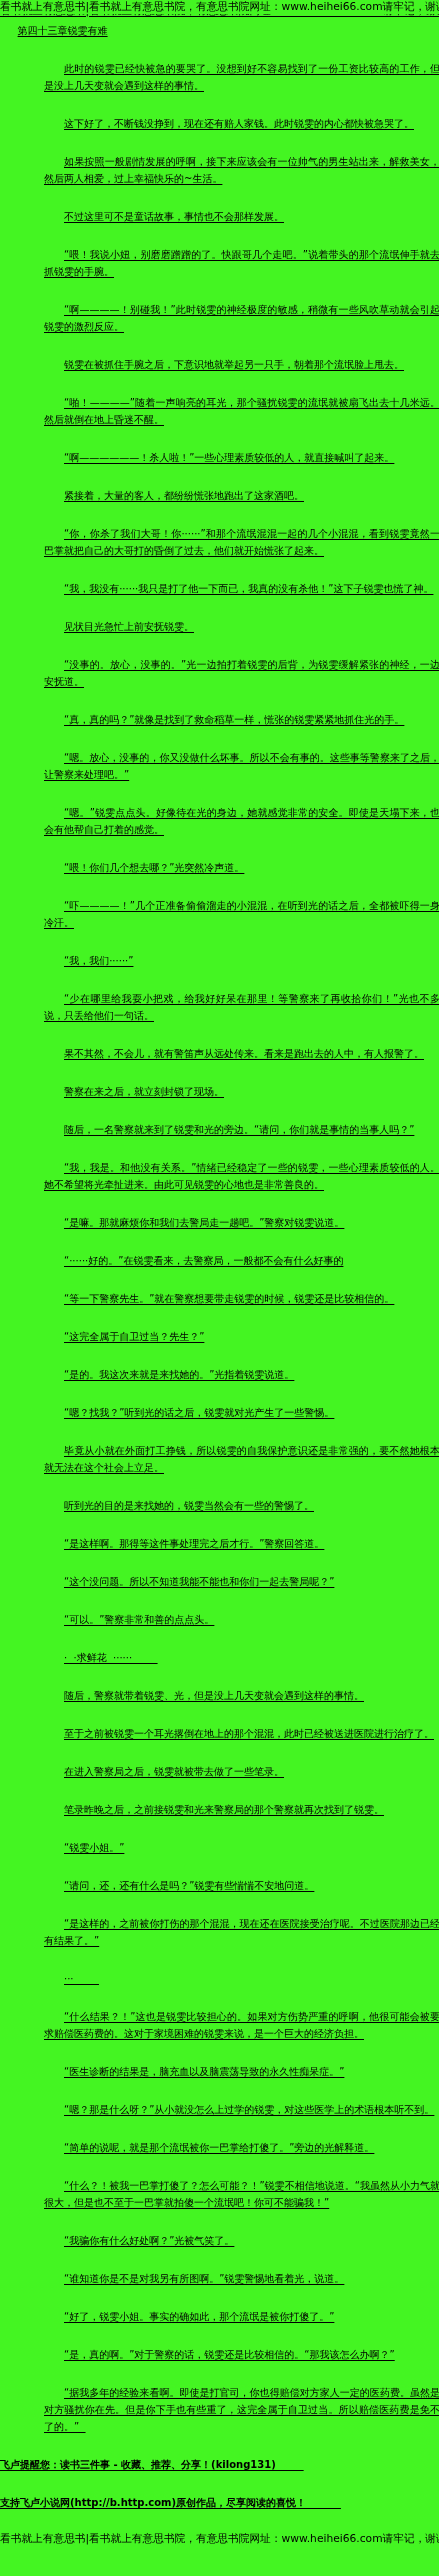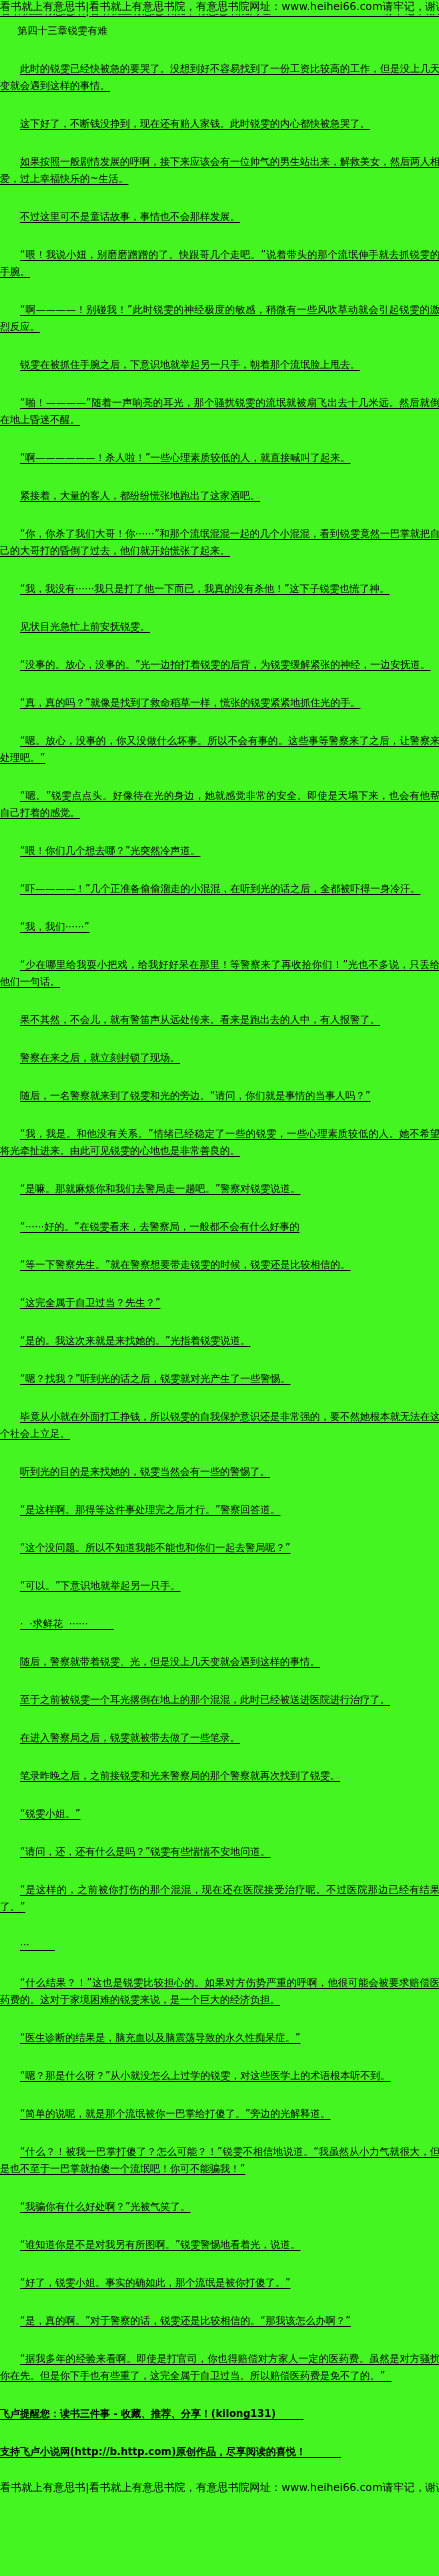--- a/index.html
+++ b/index.html
@@ -26,32 +26,34 @@
     line-height:14px;
     margin-top:-10px;
     white-space:nowrap;
     text-decoration:underline;
     text-underline-offset:1.9px;
   }
   .chapter-title{
     font-size:10px;
     line-height:17px;
     margin:1.3px 0 21.4px 17.6px;
+    text-decoration:underline;
     text-underline-offset:1.9px;
   }
   .para{
     font-size:10px;
     line-height:17px;
     margin:0 0 21px 0;
     text-indent:2em;
     text-decoration:underline;
     text-underline-offset:1.9px;
     white-space:pre-wrap;
     word-break:break-all;
     text-align:justify;
+    padding-left:44px;
   }
   .footer-line{
     font-size:10px;
     line-height:17px;
     margin:0 0 21px 0;
     text-decoration:underline;
     text-underline-offset:1.9px;
     white-space:pre-wrap;
     word-break:break-all;
     font-weight:bold;
@@ -103,21 +105,21 @@
 <div class="para">“是嘛。那就麻烦你和我们去警局走一趟吧。”警察对锐雯说道。</div>
 <div class="para">“······好的。”在锐雯看来，去警察局，一般都不会有什么好事的</div>
 <div class="para">“等一下警察先生。”就在警察想要带走锐雯的时候，锐雯还是比较相信的。</div>
 <div class="para">“这完全属于自卫过当？先生？”</div>
 <div class="para">“是的。我这次来就是来找她的。”光指着锐雯说道。</div>
 <div class="para">“嗯？找我？”听到光的话之后，锐雯就对光产生了一些警惕。</div>
 <div class="para">毕竟从小就在外面打工挣钱，所以锐雯的自我保护意识还是非常强的，要不然她根本就无法在这个社会上立足。</div>
 <div class="para">听到光的目的是来找她的，锐雯当然会有一些的警惕了。</div>
 <div class="para">“是这样啊。那得等这件事处理完之后才行。”警察回答道。</div>
 <div class="para">“这个没问题。所以不知道我能不能也和你们一起去警局呢？”</div>
-<div class="para">“可以。”下意识地就举起另一只手。</div>
+<div class="para">“可以。”警察非常和善的点点头。</div>
 <div class="para">·  ·求鲜花  ······        </div>
 <div class="para">随后，警察就带着锐雯、光，但是没上几天变就会遇到这样的事情。</div>
 <div class="para">至于之前被锐雯一个耳光撂倒在地上的那个混混，此时已经被送进医院进行治疗了。</div>
 <div class="para">在进入警察局之后，锐雯就被带去做了一些笔录。</div>
 <div class="para">笔录昨晚之后，之前接锐雯和光来警察局的那个警察就再次找到了锐雯。</div>
 <div class="para">“锐雯小姐。”</div>
 <div class="para">“请问，还，还有什么是吗？”锐雯有些惴惴不安地问道。</div>
 <div class="para">“是这样的，之前被你打伤的那个混混，现在还在医院接受治疗呢。不过医院那边已经有结果了。”</div>
 <div class="para">···        </div>
 <div class="para">“什么结果？！”这也是锐雯比较担心的。如果对方伤势严重的呼啊，他很可能会被要求赔偿医药费的。这对于家境困难的锐雯来说，是一个巨大的经济负担。</div>

